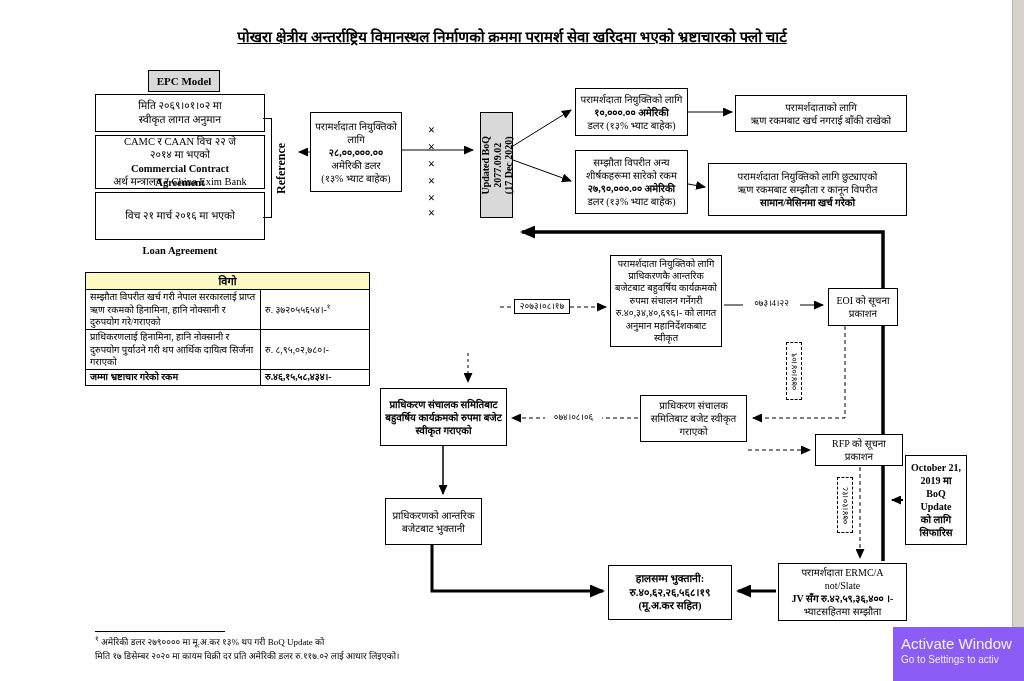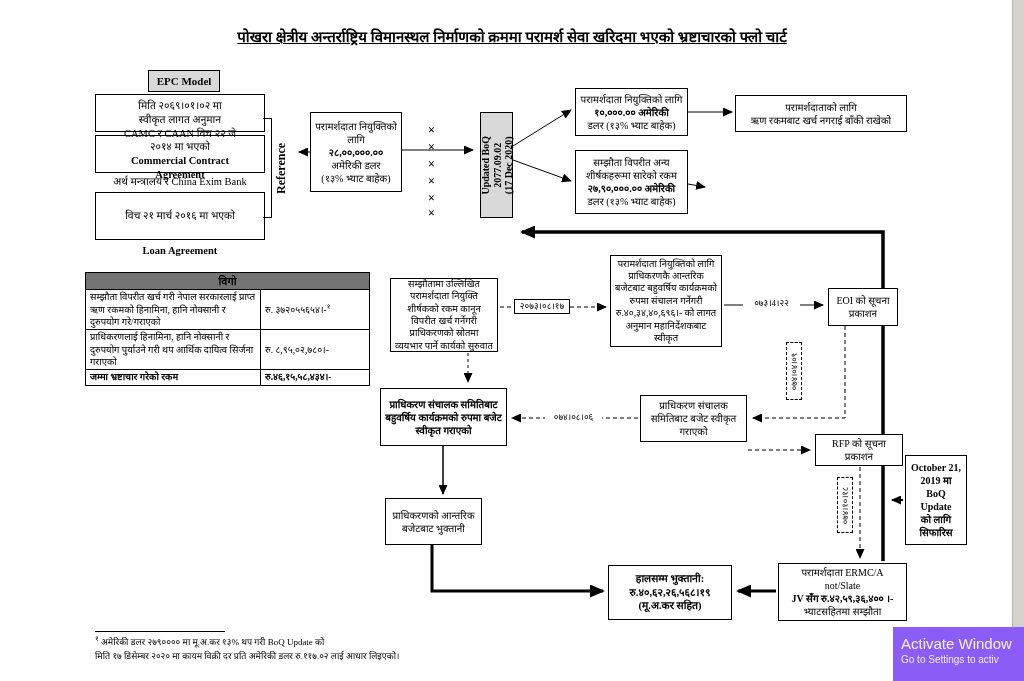--- a/index.html
+++ b/index.html
@@ -15,21 +15,21 @@
   .b{font-weight:700;}
   .vtext{position:absolute;display:flex;align-items:center;justify-content:center;box-sizing:border-box;background:#fff;}
   .rot{transform:rotate(-90deg);white-space:nowrap;}
   .datelbl{position:absolute;background:#fff;font-size:9px;display:flex;align-items:center;
            justify-content:center;box-sizing:border-box;line-height:1.1;}
   .dashedb{border:1px dashed #000;}
   .solidb{border:1px solid #000;}
   .cross{position:absolute;font-size:12px;font-weight:700;line-height:1;}
   .bigo{position:absolute;border-collapse:collapse;font-size:9.5px;line-height:1.3;background:#fff;}
   .bigo th,.bigo td{border:1px solid #000;padding:1px 4px;text-align:left;vertical-align:middle;}
-  .bigo th{background:#737373;text-align:center;font-size:11px;}
+  .bigo th{background:#fef9c3;text-align:center;font-size:11px;}
   .fn{position:absolute;font-size:9px;line-height:1.5;}
   sup{font-size:7px;}
   .bracket{position:absolute;border:1.5px solid #000;border-left:none;box-sizing:border-box;}
   .wm{position:absolute;font-family:"Liberation Sans","DejaVu Sans",sans-serif;}
   .scroll{position:absolute;background:#d5d2cc;border-left:1px solid #b8b5af;box-sizing:border-box;}
 </style>
 </head>
 <body>
 
 <div class="stage">
@@ -66,21 +66,21 @@
   </svg>
 
   <div class="title">पोखरा क्षेत्रीय अन्तर्राष्ट्रिय विमानस्थल निर्माणको क्रममा परामर्श सेवा खरिदमा भएको भ्रष्टाचारको फ्लो चार्ट</div>
 
   <div class="box gray b" style="left:148px;top:70px;width:72px;height:22px;font-size:11px;">EPC Model</div>
 
   <div class="box" style="left:95px;top:94px;width:170px;height:38px;font-size:10.5px;">
     <div>मिति २०६९।०१।०२  मा</div>
     <div>स्वीकृत लागत अनुमान</div>
   </div>
-  <div class="box" style="left:95px;top:135px;width:170px;height:38px;font-size:10.5px;">
+  <div class="box" style="left:95px;top:135px;width:170px;height:54px;font-size:10.5px;">
     <div>CAMC र CAAN विच २२ जे</div>
     <div>२०१४ मा भएको</div>
     <div class="b">Commercial Contract</div>
     <div class="b">Agreement</div>
   </div>
   <div class="box" style="left:95px;top:192px;width:170px;height:48px;font-size:10.5px;gap:21px;">
     <div>अर्थ मन्त्रालय र China Exim Bank</div>
     <div>विच २१ मार्च २०१६ मा भएको</div>
     <div class="b">Loan Agreement</div>
   </div>
@@ -120,20 +120,25 @@
   <div class="box" style="left:735px;top:95px;width:172px;height:37px;">
     <div>परामर्शदाताको लागि</div>
     <div>ऋण रकमबाट खर्च नगराई बाँकी राखेको</div>
   </div>
   <div class="box" style="left:575px;top:150px;width:113px;height:64px;">
     <div>सम्झौता विपरीत अन्य</div>
     <div>शीर्षकहरूमा सारेको रकम</div>
     <div class="b">२७,९०,०००.०० अमेरिकी</div>
     <div>डलर (१३% भ्याट बाहेक)</div>
   </div>
+  <div class="box" style="left:708px;top:163px;width:199px;height:53px;">
+    <div>परामर्शदाता नियुक्तिको लागि छुट्याएको</div>
+    <div>ऋण रकमबाट सम्झौता र कानून विपरीत</div>
+    <div class="b">सामान/मेसिनमा खर्च गरेको</div>
+  </div>
 
   <table class="bigo" style="left:85px;top:272px;width:285px;">
     <tbody>
         <tr>
       <th colspan="2">विगो</th>
     </tr>
     <tr>
       <td style="width:166px;">सम्झौता विपरीत खर्च गरी नेपाल सरकारलाई प्राप्त ऋण रकमको हिनामिना, हानि नोक्सानी र दुरुपयोग गरे/गराएको</td>
       <td><span>रु. ३७२०५५६५४।-</span><sup>१</sup></td>
     </tr>
@@ -141,21 +146,20 @@
       <td>प्राधिकरणलाई हिनामिना, हानि नोक्सानी र दुरुपयोग पुर्याउने गरी थप आर्थिक दायित्व सिर्जना गराएको</td>
       <td><span>रु. ८,९५,०२,७८०।-</span></td>
     </tr>
     <tr class="b">
       <td>जम्मा भ्रष्टाचार गरेको रकम</td>
       <td><span>रु.४६,१५,५८,४३४।-</span></td>
     </tr>
   </tbody>
     </table>
 
-  <div class="box" style="left:390px;top:278px;width:108px;height:74px;font-size:9.5px;">सम्झौतामा उल्लिखित परामर्शदाता नियुक्ति शीर्षकको रकम कानून विपरीत खर्च गर्नेगरी प्राधिकरणको स्रोतमा व्ययभार पार्ने कार्यको सुरुवात</div>
   <div class="datelbl solidb" style="left:514px;top:299px;width:56px;height:15px;">२०७३।०८।१७</div>
   <div class="box" style="left:610px;top:255px;width:112px;height:92px;font-size:9.5px;">परामर्शदाता नियुक्तिको लागि प्राधिकरणकै आन्तरिक बजेटबाट बहुवर्षिय कार्यक्रमको रुपमा संचालन गर्नेगरी रु.४०,३४,४०,६९६।- को लागत अनुमान महानिर्देशकबाट स्वीकृत</div>
   <div class="datelbl" style="left:743px;top:297px;width:57px;height:14px;">०७३।4।२२</div>
   <div class="box" style="left:828px;top:288px;width:70px;height:38px;">EOI को सूचना प्रकाशन</div>
 
   <div class="vtext dashedb" style="left:786px;top:342px;width:16px;height:58px;">
     <span class="rot" style="font-size:8.5px;">०७४।०४।०९</span>
   </div>
 
   <div class="box" style="left:640px;top:395px;width:107px;height:47px;">प्राधिकरण संचालक समितिबाट बजेट स्वीकृत गराएको</div>

